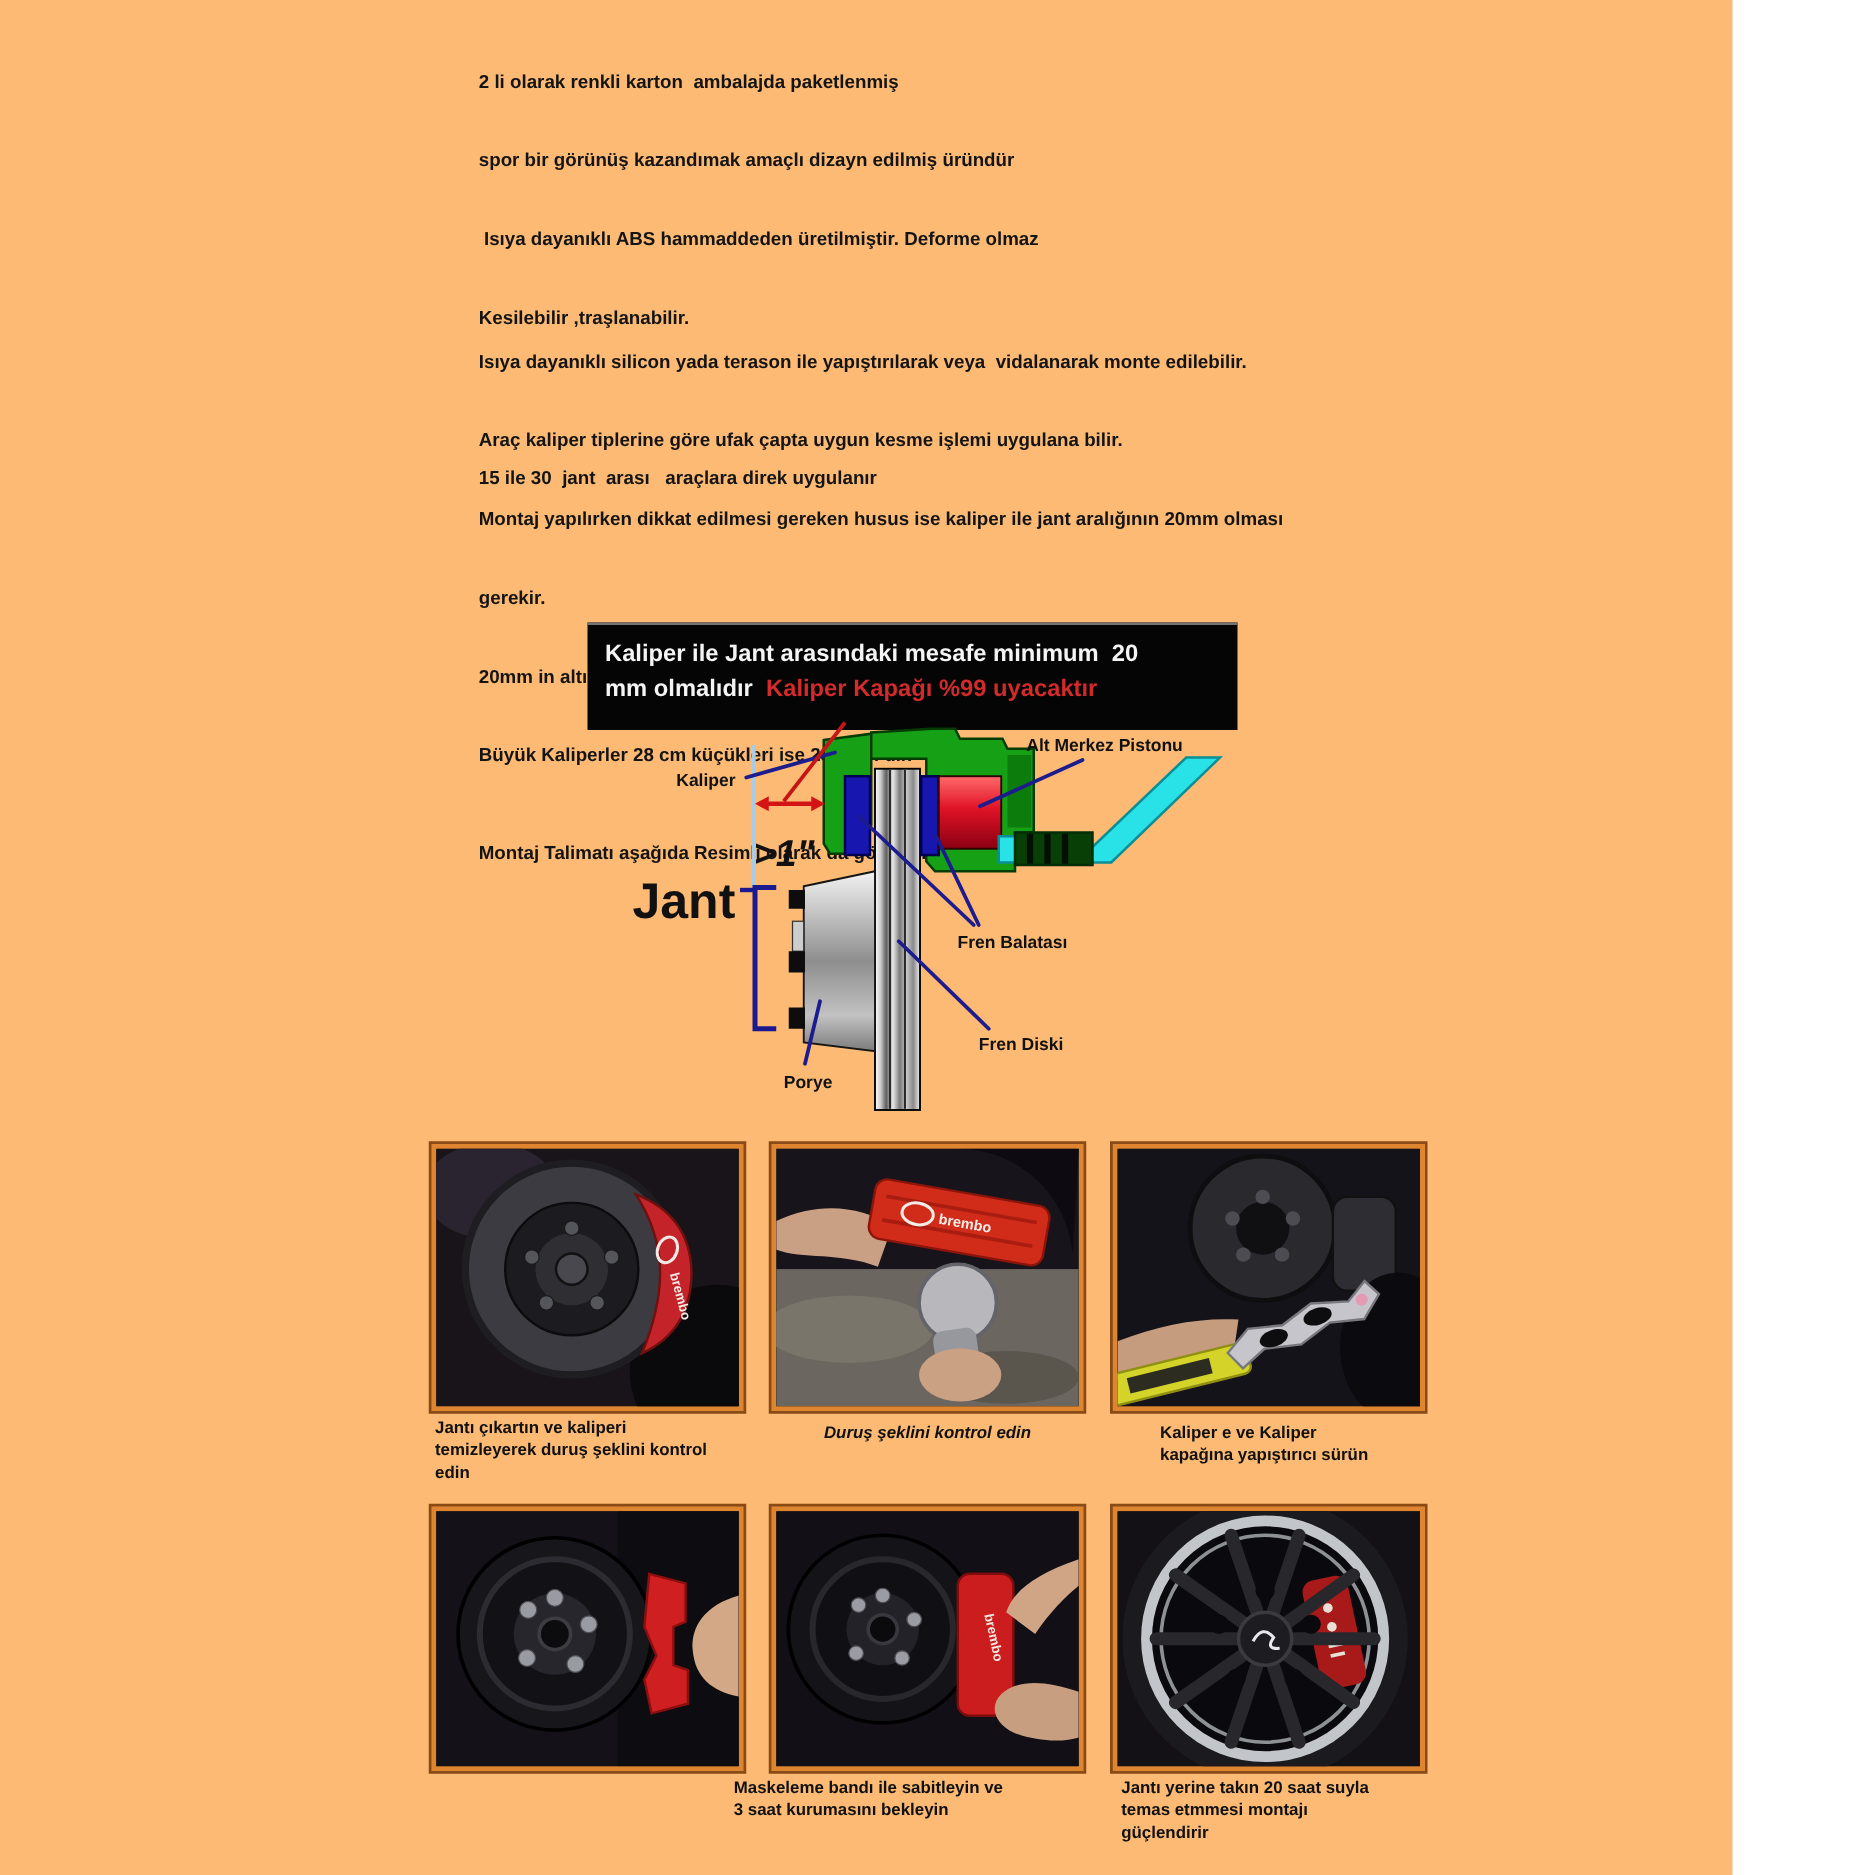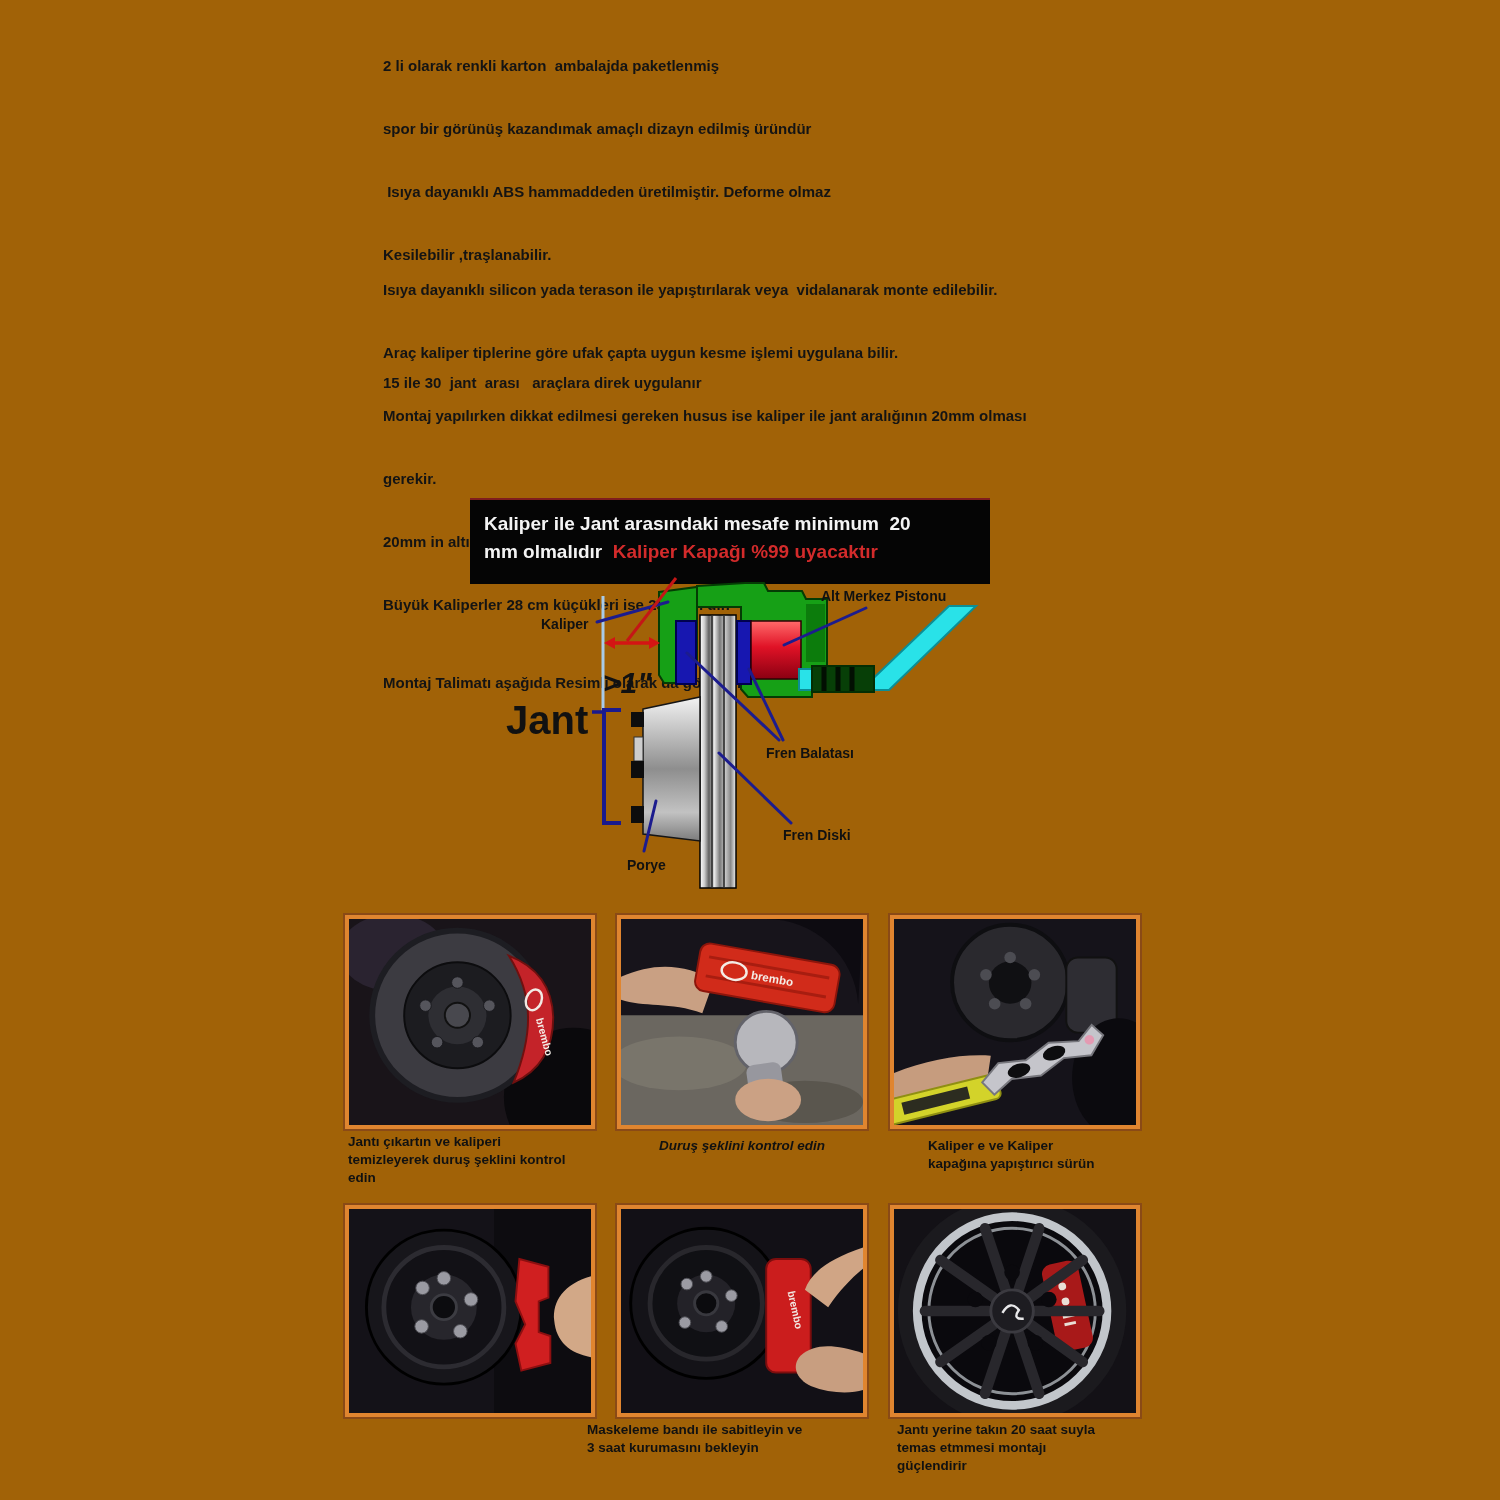--- a/index.html
+++ b/index.html
@@ -1,25 +1,25 @@
 <!DOCTYPE html>
 <html><head>
 <meta charset="utf-8">
 <style>
   html,body{margin:0;padding:0;background:#fff;}
-  #canvas{position:relative;width:1500px;height:1500px;background:#a16207;overflow:hidden;
-          font-family:"Liberation Sans",sans-serif;color:#141414;}
+  #canvas{position:relative;width:1348px;height:1500px;background:#fdba74;overflow:hidden;
+          font-family:"Liberation Sans",sans-serif;color:#141414;padding-left:38px;}
   .txtblock{position:absolute;font-weight:bold;font-size:15px;line-height:21px;white-space:pre;}
   .intro{left:383px;top:13px;}
   .intro .spacer{height:23px;}
   .montaj{left:383px;top:237px;}
   .montaj .foot{margin-top:15px;}
   
   .banner{position:absolute;left:470px;top:498px;width:520px;height:86px;background:#050505;
-          box-sizing:border-box;padding:10px 12px 0 14px;border-top:2px solid #7f1d1d;}
+          box-sizing:border-box;padding:10px 12px 0 14px;border-top:2px solid #737373;}
   .banner div{font-weight:bold;font-size:19px;line-height:28px;color:#f4f4f4;white-space:pre;}
   .banner .red{color:#d32b2b;}
   
   .diagram{position:absolute;left:480px;top:575px;width:520px;height:340px;}
   .diagram text{font-family:"Liberation Sans",sans-serif;font-weight:bold;fill:#111;}
   
   .photo-cell{position:absolute;width:250px;box-sizing:border-box;border:4px solid #e0852f;
               box-shadow:0 0 0 2px #8a4a16;background:#111;}
   .photo-cell svg{display:block;width:100%;height:100%;}
   .r1{top:915px;height:214px;}

